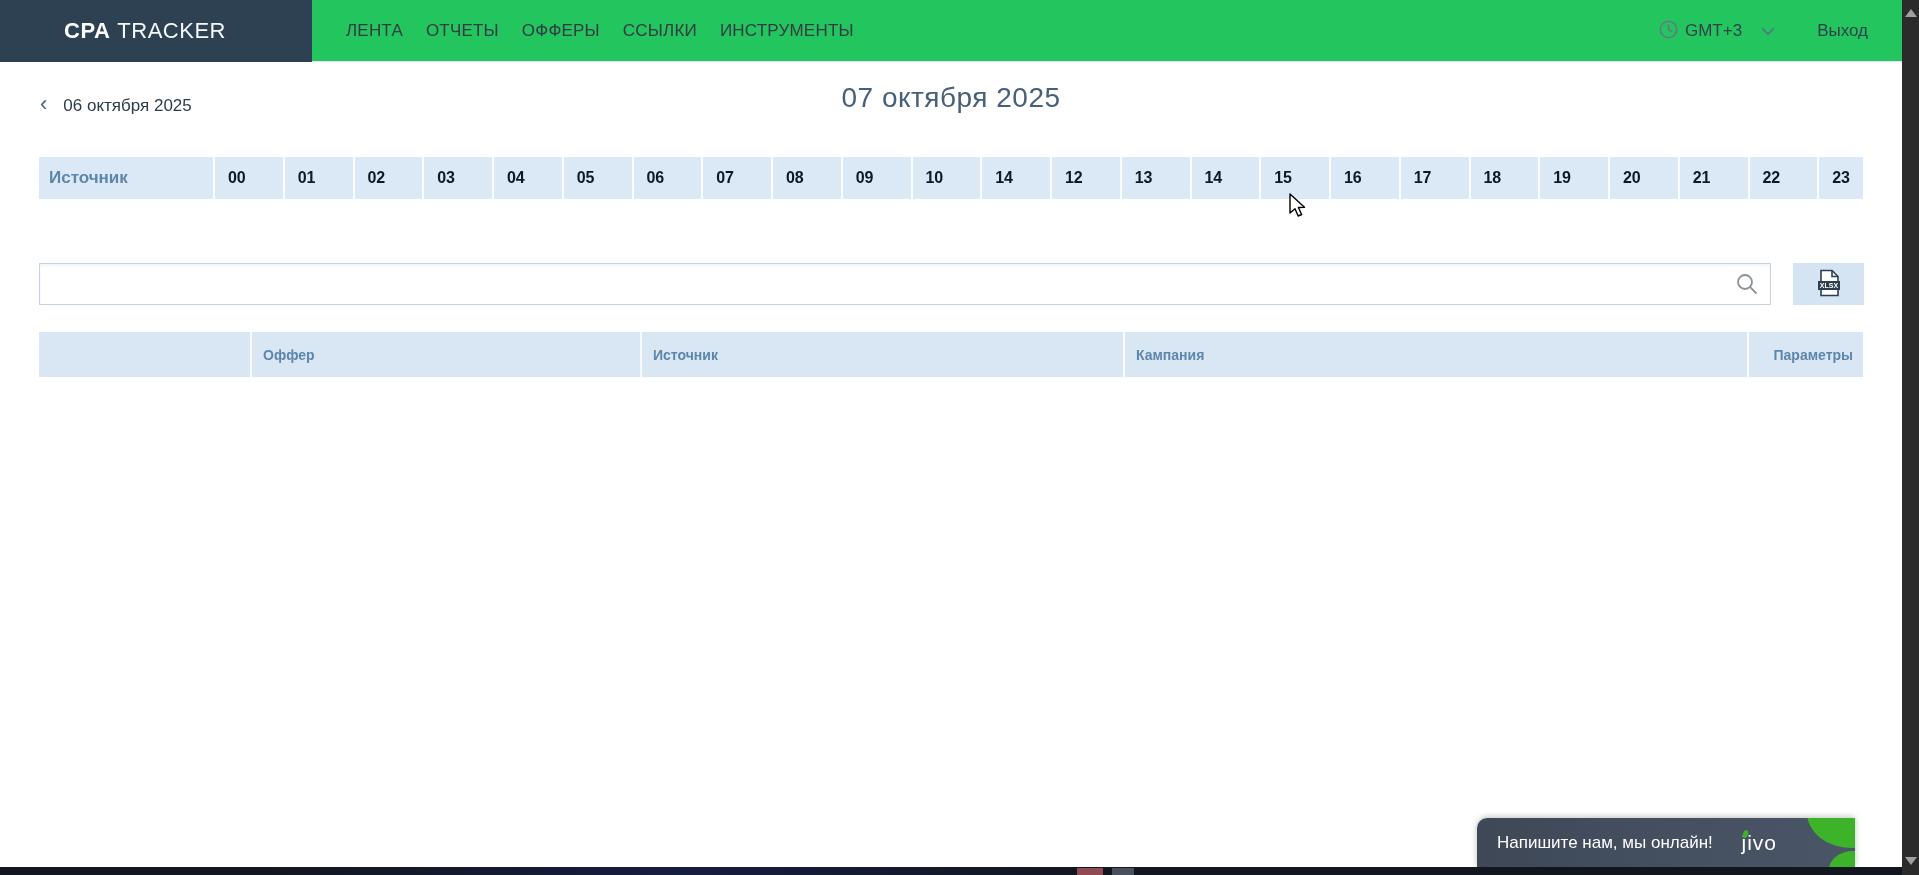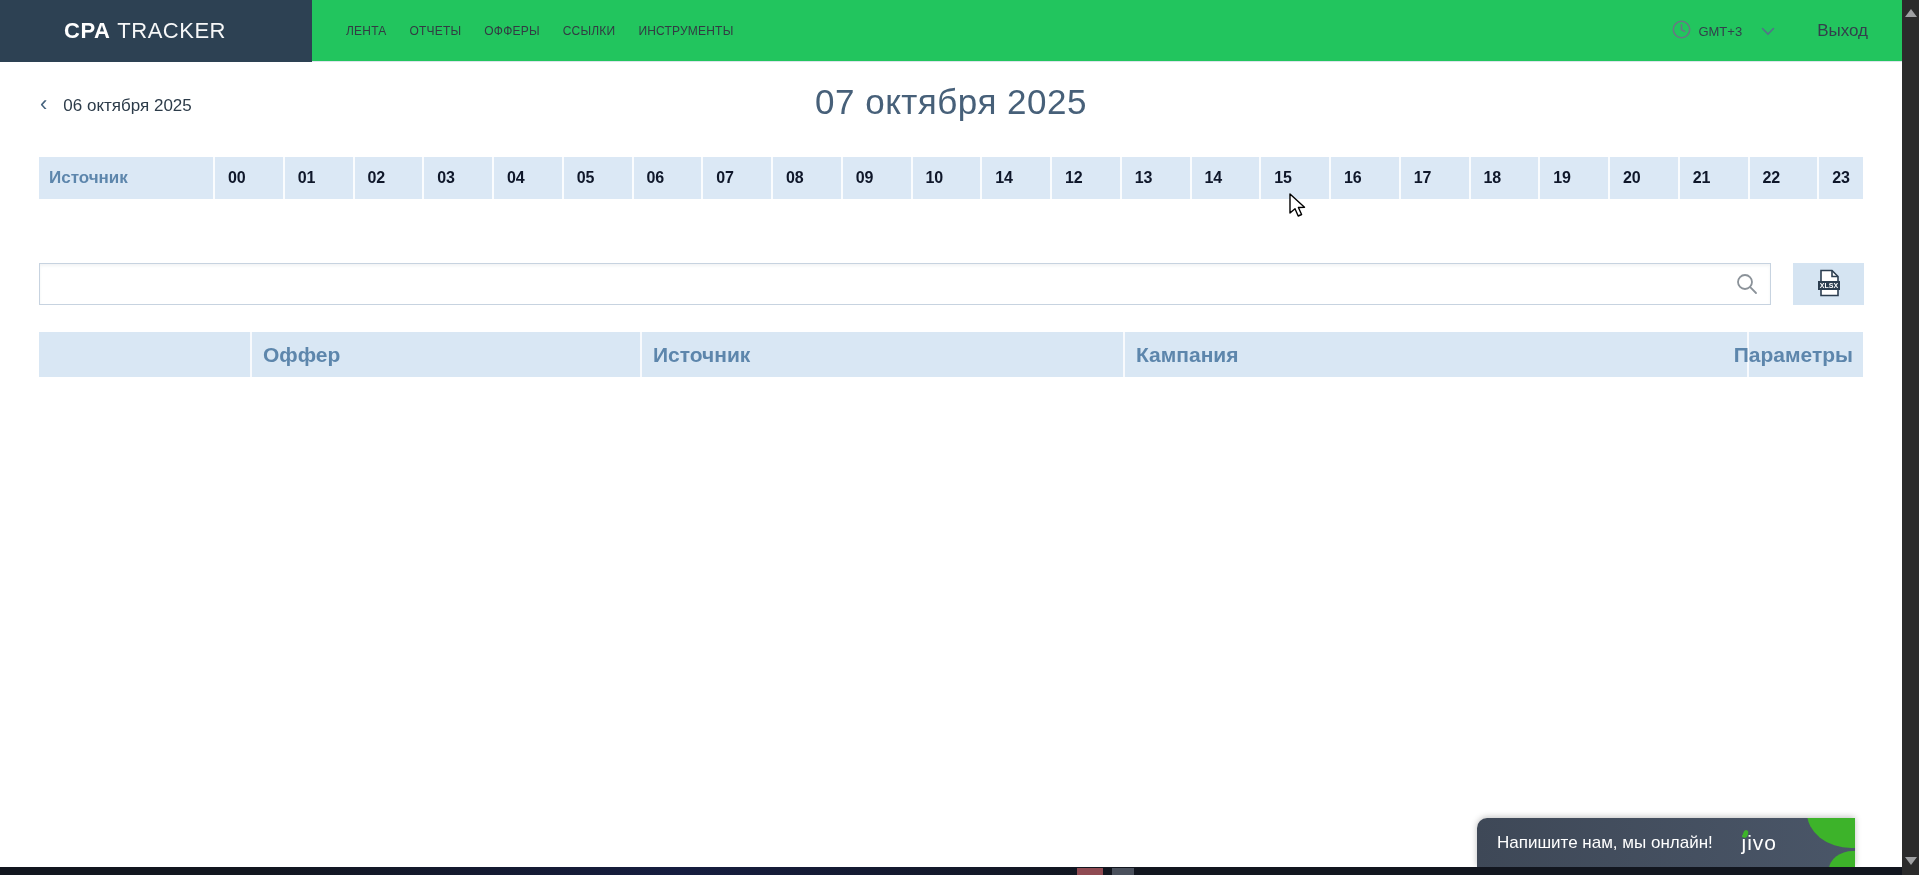--- a/index.html
+++ b/index.html
@@ -9,38 +9,38 @@
   
   .topbar { position:absolute; left:0; top:0; width:1902px; height:62px;
     background:#22c55e; border-bottom:1px solid #dde4ec; }
   .logo { position:absolute; left:0; top:0; width:312px; height:62px;
     background:#2d4153; color:#fff; display:flex; align-items:center;
     padding-left:64px; font-size:22px; letter-spacing:.5px; }
   .logo .b { font-weight:700; }
   .logo .r { font-weight:300; margin-left:7px; opacity:.96; }
   .nav { position:absolute; left:346px; top:0; height:62px; display:flex;
     align-items:center; gap:23px; }
-  .nav a { font-size:12px; color:#333b43; text-decoration:none; letter-spacing:.2px;
+  .nav a { font-size:17px; color:#333b43; text-decoration:none; letter-spacing:.2px;
     cursor:pointer; }
   .hdr-right { position:absolute; right:34px; top:0; height:62px; display:flex;
     align-items:center; }
   .tz { display:flex; align-items:center; gap:7px; cursor:pointer; }
-  .tz-label { font-size:13px; color:#33404c; }
+  .tz-label { font-size:17px; color:#33404c; }
   .tz-chev { margin-left:12px; display:flex; align-items:center; }
   .logout { font-size:17px; color:#33404c; text-decoration:none; margin-left:42px;
     cursor:pointer; }
 
   
   .prev-link { position:absolute; left:40px; top:96px; display:flex;
     align-items:center; gap:16px; cursor:pointer; text-decoration:none; }
   .prev-chev { font-size:22px; line-height:20px; color:#46637e; font-weight:400;
     transform:translateY(-2px); }
   .prev-text { font-size:17px; color:#2c3b49; }
   .page-title { position:absolute; left:0; top:82px; width:1902px;
-    text-align:center; font-size:35px; font-weight:300; color:#476079;
+    text-align:center; font-size:28px; font-weight:300; color:#476079;
     letter-spacing:.5px; }
 
   
   .hour-row { position:absolute; left:39px; top:157px; width:1824px; height:42px;
     background:#dbe8f5; display:flex; }
   .hour-src { width:150px; display:flex; align-items:center; padding-left:10px;
     font-size:17px; font-weight:700; color:#5d86ac; }
   .hour-cell { flex:1; display:flex; align-items:center; justify-content:center;
     font-size:16px; font-weight:700; color:#0f172a;
     border-left:2px solid rgba(255,255,255,.85); cursor:pointer;margin-left:24px; }
@@ -51,21 +51,21 @@
     box-shadow:inset 0 2px 3px rgba(90,110,130,.08); font-size:16px;
     padding:0 44px 0 12px; outline:none; background:#fff; color:#333;
     font-family:"Liberation Sans", sans-serif; }
   .search-ico { position:absolute; right:12px; top:9px; cursor:pointer; }
   .export-btn { position:absolute; left:1793px; top:263px; width:71px; height:42px;
     background:#d5e4f2; border:none; display:flex; align-items:center;
     justify-content:center; cursor:pointer; }
 
   
   .t2-head { position:absolute; left:39px; top:332px; width:1824px; height:45px;
-    background:#d9e7f4; display:flex; font-size:21px; font-weight:700;
+    background:#d9e7f4; display:flex; font-size:14px; font-weight:700;
     color:#5d86ac; }
   .t2-cell { display:flex; align-items:center; padding-left:11px; }
   .t2-sep { border-left:2px solid rgba(255,255,255,.8); }
   .t2-c0 { width:211px; }
   .t2-c1 { width:390px; }
   .t2-c2 { width:483px; }
   .t2-c3 { width:624px; }
   .t2-c4 { width:116px; justify-content:flex-end; padding-right:10px; padding-left:0; }
 
   

